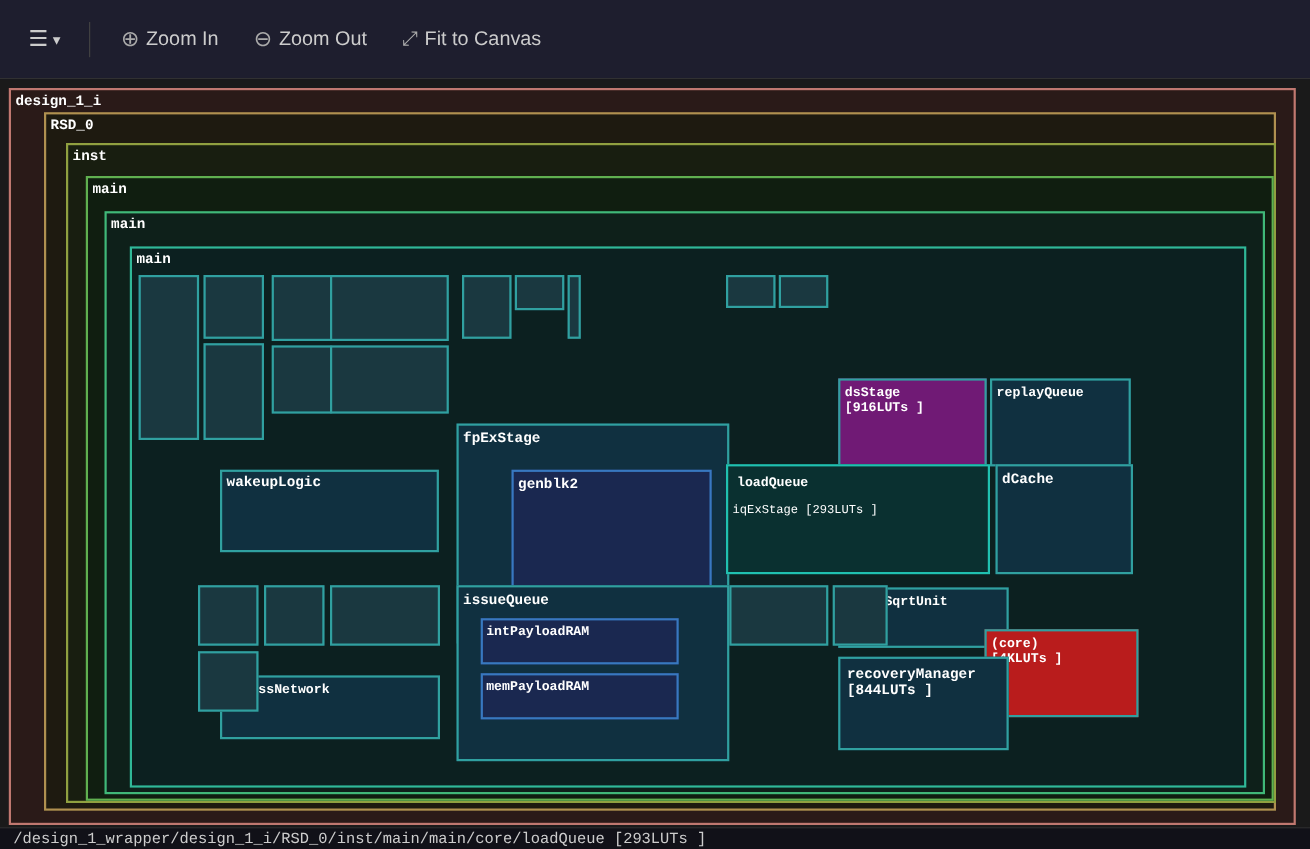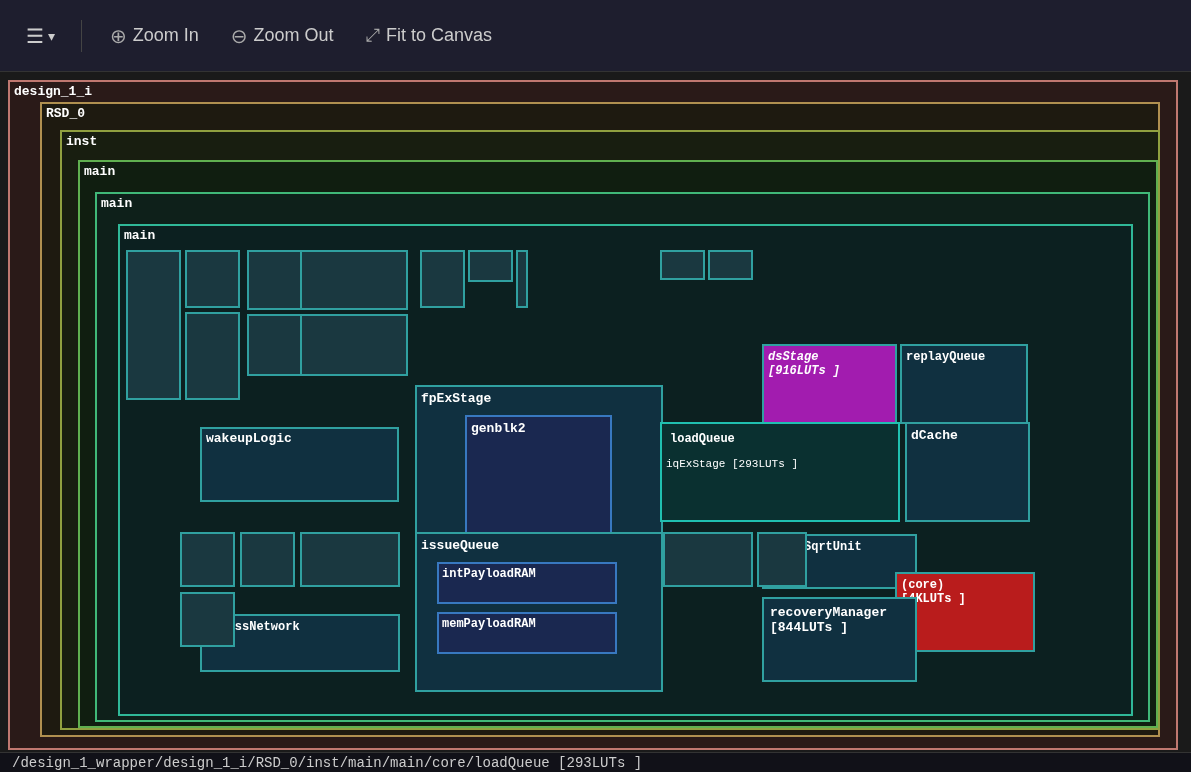--- a/index.html
+++ b/index.html
@@ -189,26 +189,26 @@
   <div style="position:absolute; top:178px; left:247px; width:55px; height:60px; border:2px solid #30a0a0; background:#1a3840;"></div>
   <div style="position:absolute; top:178px; left:420px; width:45px; height:58px; border:2px solid #30a0a0; background:#1a3840;"></div>
   <div style="position:absolute; top:178px; left:468px; width:45px; height:32px; border:2px solid #30a0a0; background:#1a3840;"></div>
   <div style="position:absolute; top:178px; left:516px; width:12px; height:58px; border:2px solid #30a0a0; background:#1a3840;"></div>
   <div style="position:absolute; top:178px; left:660px; width:45px; height:30px; border:2px solid #30a0a0; background:#1a3840;"></div>
   <div style="position:absolute; top:178px; left:708px; width:45px; height:30px; border:2px solid #30a0a0; background:#1a3840;"></div>
 
   <div style="position:absolute; top:278px; left:415px; width:248px; height:200px; border:2px solid #30a0a0; background:#103040;margin-top:35px;">
     <span style="color:#fff; font-size:13px; font-weight:bold; padding:4px; display:block;">fpExStage</span>
 
-    <div style="position:absolute; top:28px; left:48px; width:147px; height:155px; border:2px solid #3878c0; background:#1a2850;">
+    <div style="position:absolute; top:40px; left:48px; width:182px; height:155px; border:2px solid #3878c0; background:#1a2850;">
       <span style="color:#fff; font-size:13px; font-weight:bold; padding:4px; display:block;">genblk2</span>
     </div>
   </div>
 
-  <div style="position:absolute; top:272px; left:762px; width:135px; height:128px; border:2px solid #30a0a0; background:#a21caf;font-style:italic;">
+  <div style="position:absolute; top:272px; left:762px; width:135px; height:128px; border:2px solid #30a0a0; background:#701a75;">
     <span style="color:#fff; font-size:12px; font-weight:bold; padding:4px; white-space:pre; display:block;">dsStage
 [916LUTs ]</span>
   </div>
 
   <div style="position:absolute; top:272px; left:900px; width:128px; height:80px; border:2px solid #30a0a0; background:#103040;">
     <span style="color:#fff; font-size:12px; font-weight:bold; padding:4px; display:block;">replayQueue</span>
   </div>
 
   <div style="position:absolute; top:350px; left:660px; width:240px; height:100px; border:2px solid #20c0b0; background:#0a3030;">
     <span style="color:#fff; font-size:12px; font-weight:bold; padding:8px; display:block;">loadQueue</span>

